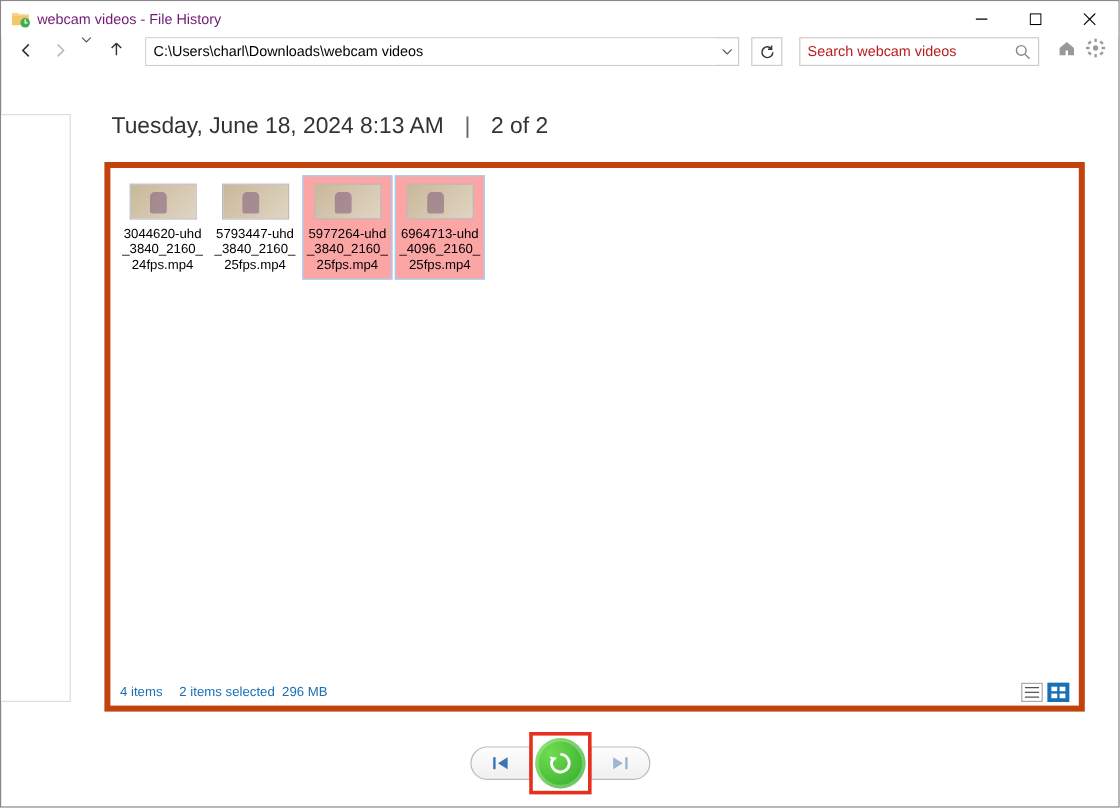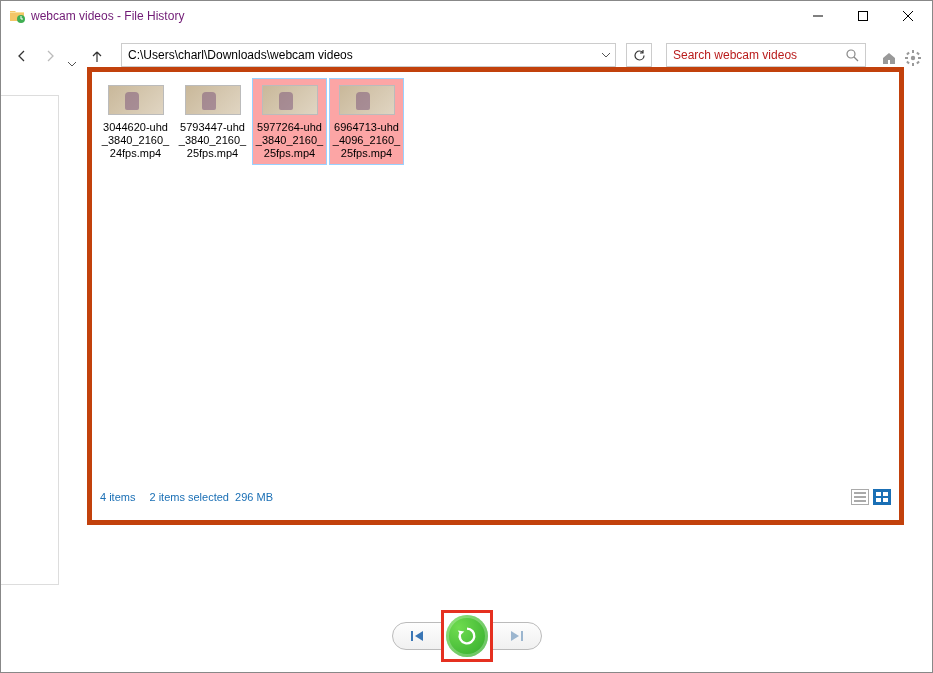--- a/index.html
+++ b/index.html
@@ -30,21 +30,21 @@
     .win-controls { display: flex; align-items: center; gap: 0; }
     .win-btn {
       width: 45px; height: 28px;
       display: flex; align-items: center; justify-content: center;
       color: #000;
     }
     .win-btn svg { width: 10px; height: 10px; }
     .toolbar {
       height: 36px;
       display: flex;
-      align-items: flex-end;
+      align-items: flex-start;
       padding: 0 10px;
       gap: 6px;
     }
     .nav-btn {
       width: 22px; height: 22px;
       display: flex; align-items: center; justify-content: center;
       color: #888;
     }
     .nav-btn.enabled { color: #333; }
     .nav-drop { width: 10px; display:flex; align-items:center; justify-content:center; color:#555;}
@@ -150,21 +150,21 @@
       background:rgba(120,80,120,0.5);border-radius:4px 4px 2px 2px;
     }
     .file-label {
       font-size: 11px;
       line-height: 13px;
       word-break: break-all;
       color: #000;
     }
     .status-bar {
       position: absolute;
-      left: 0; right: 0; bottom: 12px;
+      left: 0; right: 0; bottom: 0;
       height: 22px;
       display: flex;
       align-items: center;
       padding: 0 8px;
       font-size: 11px;
       color: #1a6fb5;
       gap: 14px;
     }
     .status-bar .right { margin-left:auto; display:flex; gap:4px; }
     .view-toggle { width:18px;height:16px;border:1px solid #aaa;display:flex;align-items:center;justify-content:center;color:#555;font-size:9px;}
@@ -300,20 +300,25 @@
         </svg>
       </div>
   </div>
 </div>
 
 <div class="body-area">
   <div class="left-stub">
     <div class="left-stub-inner"></div>
   </div>
   <div class="main-col">
+    <div class="version-header">
+      <span>Tuesday, June 18, 2024 8:13 AM</span>
+      <span class="sep">|</span>
+      <span>2 of 2</span>
+    </div>
     <div class="file-panel">
       <div class="files-area" id="files-area">
           <div class="file-item">
             <div class="thumb"></div>
             <div class="file-label">3044620-uhd_3840_2160_24fps.mp4</div>
           </div>
           <div class="file-item">
             <div class="thumb"></div>
             <div class="file-label">5793447-uhd_3840_2160_25fps.mp4</div>
           </div>

